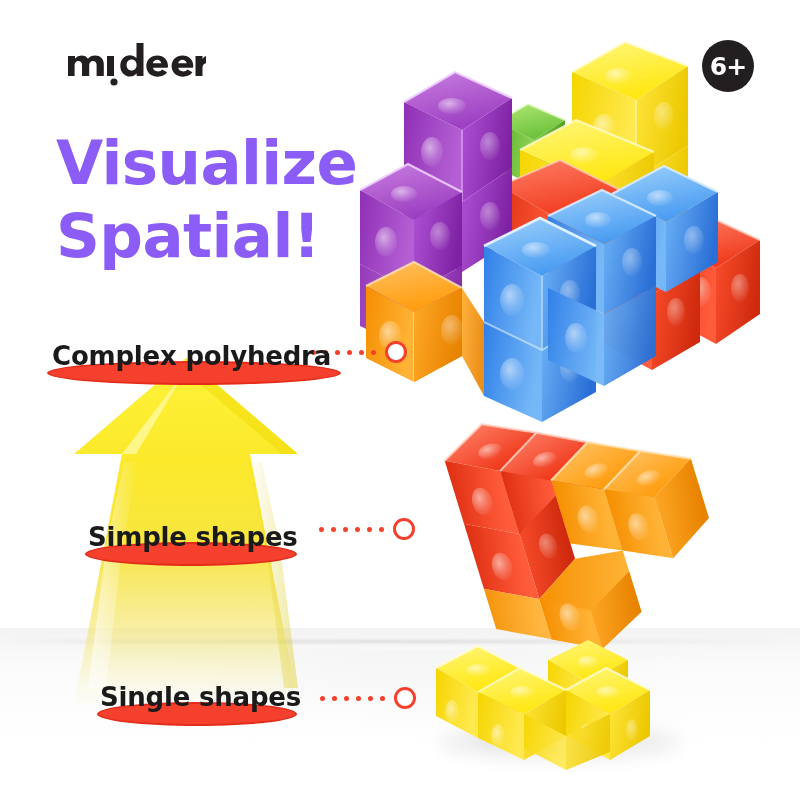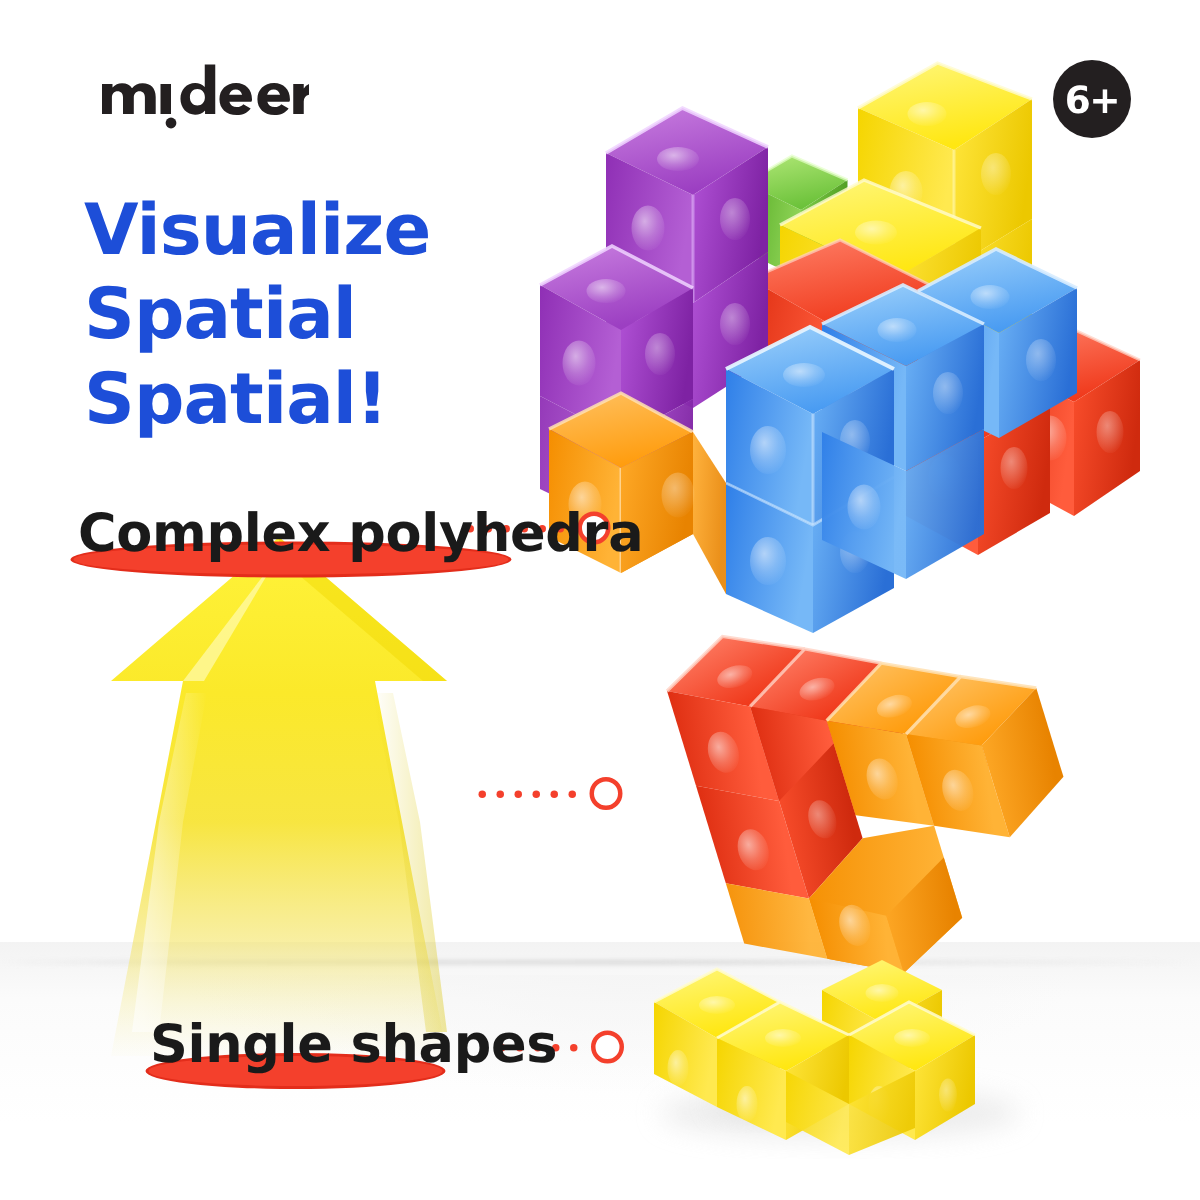--- a/index.html
+++ b/index.html
@@ -36,33 +36,33 @@
     background:#231f20;display:flex;align-items:center;justify-content:center;
   }
   .age-badge span{
     color:#fff;font-size:25px;font-weight:bold;letter-spacing:-1px;line-height:1;
     font-family:"DejaVu Sans","Liberation Sans",sans-serif;
   }
 
   
   .headline{
     position:absolute;left:56px;top:126px;width:330px;
-    font-size:47px;line-height:1.20;font-weight:bold;color:#1d4ed8;
+    font-size:61px;line-height:1.20;font-weight:bold;color:#8b5cf6;
     letter-spacing:-0.6px;
   }
   .headline .hl{display:block;white-space:nowrap;}
 
   
   .arrow-wrap{position:absolute;left:36px;top:352px;width:300px;height:400px;}
   .arrow-wrap svg{display:block;}
 
   
   .stage-label{position:absolute;height:40px;}
   .stage-label .lbl-text{
-    position:relative;z-index:3;font-size:35px;font-weight:600;color:#1a1a1a;
+    position:relative;z-index:3;font-size:26px;font-weight:600;color:#1a1a1a;
     white-space:nowrap;line-height:40px;letter-spacing:-0.2px;
   }
   .lbl-ellipse{
     position:absolute;z-index:2;border-radius:50%;
     background:#f4402c;border:2px solid #e32d1b;
   }
   .conn{position:absolute;display:flex;align-items:center;gap:7px;}
   .conn .dot{width:5px;height:5px;border-radius:50%;background:#f4402c;flex:0 0 auto;}
   .conn .ring{
     width:16px;height:16px;border-radius:50%;background:#fff;
@@ -489,38 +489,41 @@
       </g>
     </svg>
   </div>
 
   <div class="age-badge">
     <span>6+</span>
   </div>
 
   <div class="headline">
     <span class="hl">Visualize</span>
-    <span class="hl">Spatial</span>
     <span class="hl">Spatial!</span>
   </div>
 
   <div class="stage-label" style="left:52px;top:336px;">
     <div class="lbl-ellipse" style="left:-5px;top:25px;width:290px;height:20px;"></div>
     <div class="lbl-text">Complex polyhedra</div>
   </div>
   <div class="conn" style="left:311px;top:341px;">
     <span class="dot"></span>
     <span class="dot"></span>
     <span class="dot"></span>
     <span class="dot"></span>
     <span class="dot"></span>
     <span class="dot"></span>
     <span class="ring"></span>
   </div>
 
+  <div class="stage-label" style="left:88px;top:517px;">
+    <div class="lbl-ellipse" style="left:-3px;top:25px;width:208px;height:20px;"></div>
+    <div class="lbl-text">Simple shapes</div>
+  </div>
   <div class="conn" style="left:319px;top:518px;">
     <span class="dot"></span>
     <span class="dot"></span>
     <span class="dot"></span>
     <span class="dot"></span>
     <span class="dot"></span>
     <span class="dot"></span>
     <span class="ring"></span>
   </div>
 

